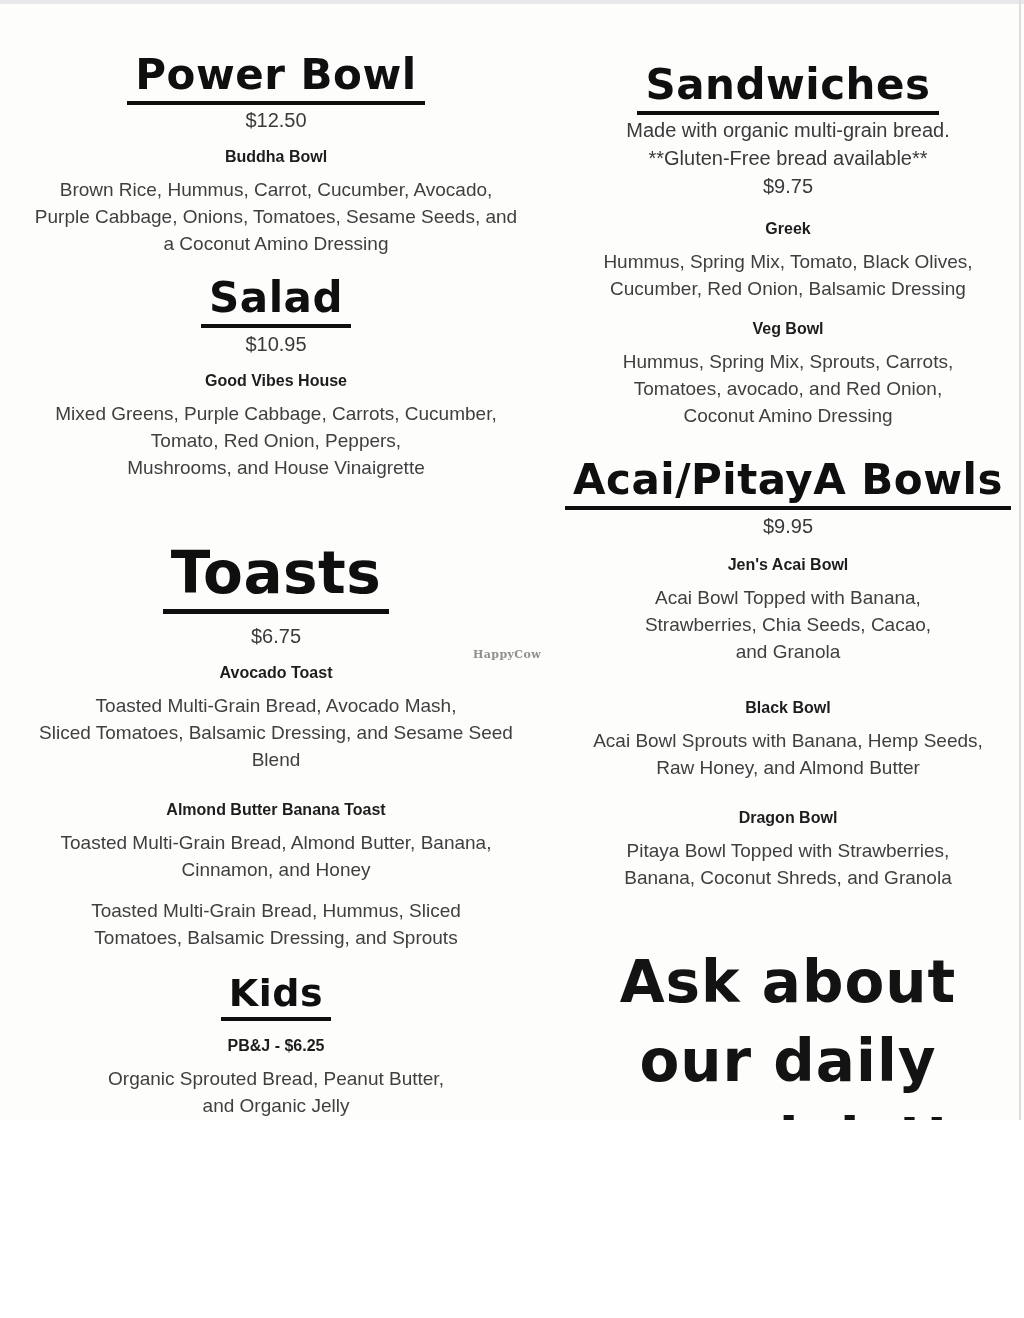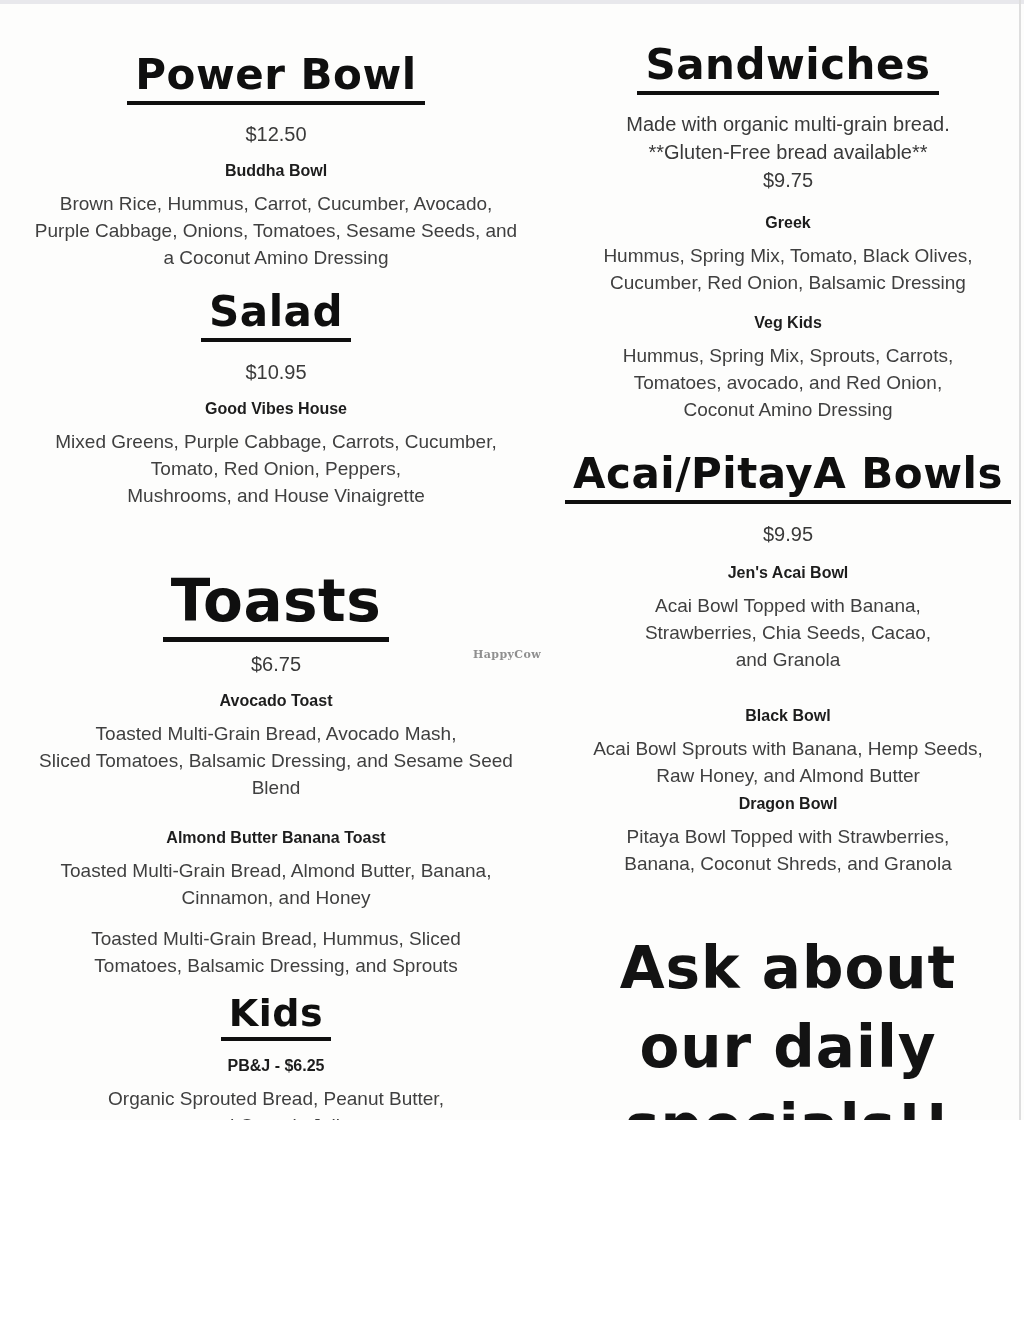--- a/index.html
+++ b/index.html
@@ -25,21 +25,21 @@
     position: absolute;
     top: 0; bottom: 0;
     right: 3px;
     width: 2px;
     background: #dedede;
   }
 
   .columns { display: flex; width: 100%; }
   .col { text-align: center; }
   .col-left  { width: 552px; padding-top: 50px; }
-  .col-right { width: 472px; padding-top: 40px; }
+  .col-right { width: 472px; padding-top: 60px; }
 
   
   .script-title {
     margin: 0;
     font-family: "DejaVu Sans", sans-serif;
     font-weight: 800;
     color: #0f0f0f;
     letter-spacing: 0.5px;
     line-height: 1.2;
   }
@@ -73,34 +73,34 @@
   }
   .desc {
     margin: 4px 0 0 0;
     font-size: 19px;
     line-height: 27px;
     color: #3f3f3f;
     white-space: pre-line;
   }
 
   
-  .mt-price-sm { margin-top: 20px; }
+  .mt-price-sm { margin-top: 6px; }
   .mt-price-md { margin-top: 14px; }
   .mt-name-sm  { margin-top: 8px; }
   .mt-name-md  { margin-top: 14px; }
   .mt-name-lg  { margin-top: 22px; }
   .mt-name-xl  { margin-top: 28px; }
   .sec-salad     { margin-top: 16px; }
   .sec-toasts    { margin-top: 58px; }
-  .sec-kids      { margin-top: 12px; }
+  .sec-kids      { margin-top: 20px; }
   .sec-acai      { margin-top: 26px; }
   .item-greek    { margin-top: 14px; }
   .item-veghead  { margin-top: 12px; }
   .item-jens     { margin-top: 10px; }
-  .item-dragon   { }
+  .item-dragon   { margin-top: 22px; }
 
   .specials {
     margin-top: 52px;
     font-family: "DejaVu Sans", sans-serif;
     font-size: 58px;
     line-height: 79px;
     font-weight: 800;
     letter-spacing: 1px;
     color: #131313;
     white-space: pre-line;
@@ -187,21 +187,21 @@
         <h1 class="script-title size-md"><span class="underlined">Sandwiches</span></h1>
         <div class="note mt-price-sm">Made with organic multi-grain bread.
 **Gluten-Free bread available**</div>
         <div class="price">$9.75</div>
         <div class="item item-greek">
           <h2 class="item-name">Greek</h2>
           <p class="desc">Hummus, Spring Mix, Tomato, Black Olives,
 Cucumber, Red Onion, Balsamic Dressing</p>
         </div>
         <div class="item item-veghead mt-name-lg">
-          <h2 class="item-name">Veg Kids</h2>
+          <h2 class="item-name">Veg Bowl</h2>
           <p class="desc">Hummus, Spring Mix, Sprouts, Carrots,
 Tomatoes, avocado, and Red Onion,
 Coconut Amino Dressing</p>
         </div>
       </section>
 
       <section class="sec-acai">
         <h1 class="script-title size-md"><span class="underlined">Acai/PitayA Bowls</span></h1>
         <div class="price mt-price-sm">$9.95</div>
         <div class="item item-jens">

